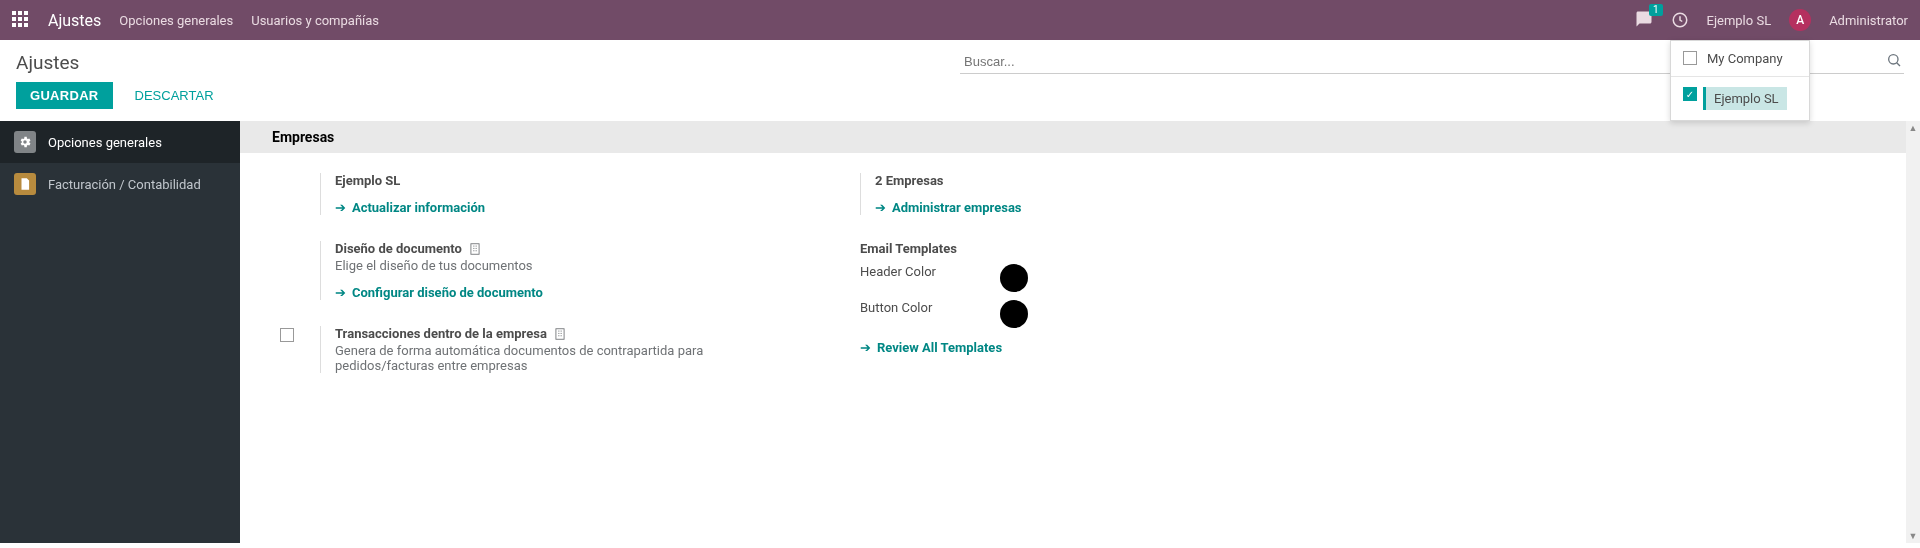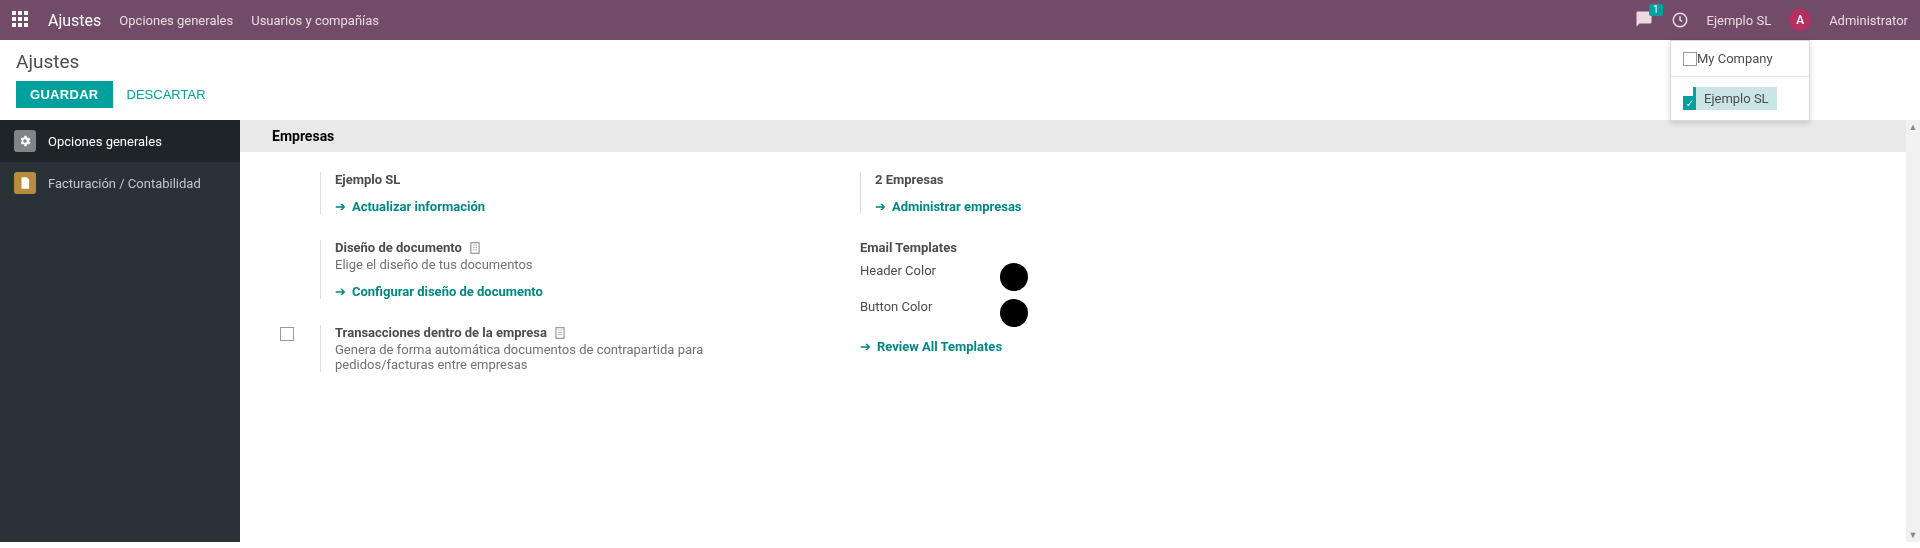--- a/index.html
+++ b/index.html
@@ -22,21 +22,21 @@
   .nav-icon { width:18px; height:18px; color:#eadbe2; }
 
   
   .control-panel { display:flex; align-items:center; padding:10px 16px 0 16px; }
   .cp-left { flex:0 0 50%; }
   .page-heading { font-size:19px; color:#4c4c4c; font-weight:400; }
   .cp-right { flex:1; position:relative; }
   .search-input { width:100%; border:none; border-bottom:1px solid #ccc; padding:4px 24px 4px 4px; font-size:13px; color:#6c757d; outline:none; }
   .search-icon-right { position:absolute; right:2px; top:2px; color:#6c757d; }
 
-  .cp-buttons { padding:8px 16px 12px 16px; display:flex; align-items:center; gap:14px; }
+  .cp-buttons { padding:8px 16px 12px 16px; display:flex; align-items:center; gap:22px; }
   .btn-primary { background:#00a09d; color:#fff; border:none; padding:6px 14px; font-size:13px; font-weight:700; letter-spacing:0.3px; cursor:pointer; }
   .btn-link { color:#00a09d; font-size:13px; font-weight:400; cursor:pointer; background:none; border:none; }
 
   
   .body-wrap { display:flex; height:calc(548px - 40px - 86px); }
   .sidebar { width:240px; background:#2a3238; color:#c0c6cc; }
   .sidebar-item { display:flex; align-items:center; gap:12px; padding:10px 14px; cursor:pointer; }
   .sidebar-item.active { background:#1e2428; color:#fff; }
   .sb-icon { width:22px; height:22px; display:flex; align-items:center; justify-content:center; border-radius:3px; }
   .sb-general { background:#808487; }
@@ -60,21 +60,21 @@
   .action-link { display:inline-flex; align-items:center; gap:6px; color:#008784; font-size:13px; font-weight:700; margin-top:12px; cursor:pointer; }
   .action-link .arrow { font-weight:normal; }
   .mini-icon { width:14px; height:14px; color:#6f7275; }
 
   .field-row { display:flex; align-items:flex-start; margin-top:8px; }
   .field-label { width:140px; color:#4c4c4c; font-size:13px; }
   .color-swatch { width:28px; height:28px; border-radius:50%; background:#000; }
 
   
   .company-dropdown { position:absolute; top:40px; right:110px; width:140px; background:#fff; border:1px solid #d8d8d8; box-shadow:0 2px 6px rgba(0,0,0,0.15); z-index:100; }
-  .company-item { display:flex; align-items:flex-end; padding:10px 12px; cursor:pointer; }
+  .company-item { display:flex; align-items:flex-start; gap:10px; padding:10px 12px; cursor:pointer; }
   .company-item + .company-item { border-top:1px solid #e5e5e5; }
   .cb-empty { width:14px; height:14px; border:1px solid #999; }
   .cb-checked { width:14px; height:14px; background:#00a09d; display:flex; align-items:center; justify-content:center; color:#fff; font-size:10px; border:1px solid #00a09d;}
   .company-name { font-size:13px; color:#4c4c4c; }
   .company-pill { background:#c9e6e5; padding:4px 8px; border-left:3px solid #00a09d; margin-left:-4px; }
   .scroll-track { position:absolute; right:0; top:0; width:14px; height:100%; background:#f1f1f1; }
   .scroll-up,.scroll-down{ position:absolute; left:0; width:14px; height:14px; display:flex;align-items:center;justify-content:center;color:#888;font-size:9px;}
   .scroll-up{top:0;} .scroll-down{bottom:0;}
 </style>
 </head>
@@ -125,20 +125,27 @@
   <div class="company-item">
     <span class="cb-checked">✓</span>
     <span class="company-name company-pill">Ejemplo SL</span>
   </div>
 </div>
 
 <div class="control-panel">
   <div class="cp-left">
     <div class="page-heading">Ajustes</div>
   </div>
+  <div class="cp-right">
+    <input class="search-input" placeholder="Buscar..." style="">
+    <svg class="search-icon-right" width="16" height="16" viewBox="0 0 24 24" fill="none" stroke="currentColor" stroke-width="2">
+        <circle cx="11" cy="11" r="7"></circle>
+        <path d="M21 21l-5-5"></path>
+      </svg>
+  </div>
 </div>
 <div class="cp-buttons">
   <button class="btn-primary">GUARDAR</button>
   <button class="btn-link">DESCARTAR</button>
 </div>
 
 <div class="body-wrap">
   <div class="sidebar">
     <div class="sidebar-item active">
       <span class="sb-icon sb-general">

